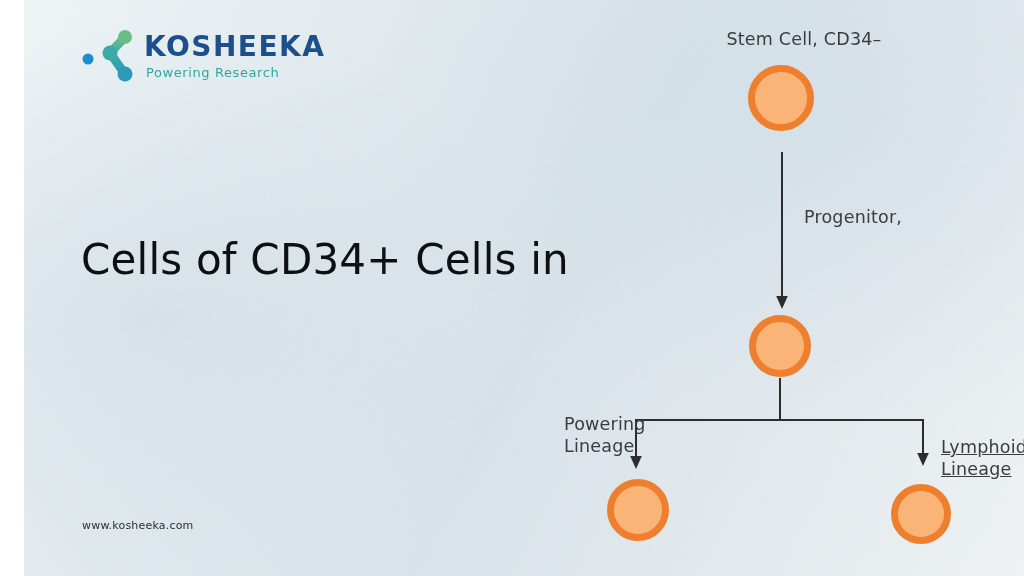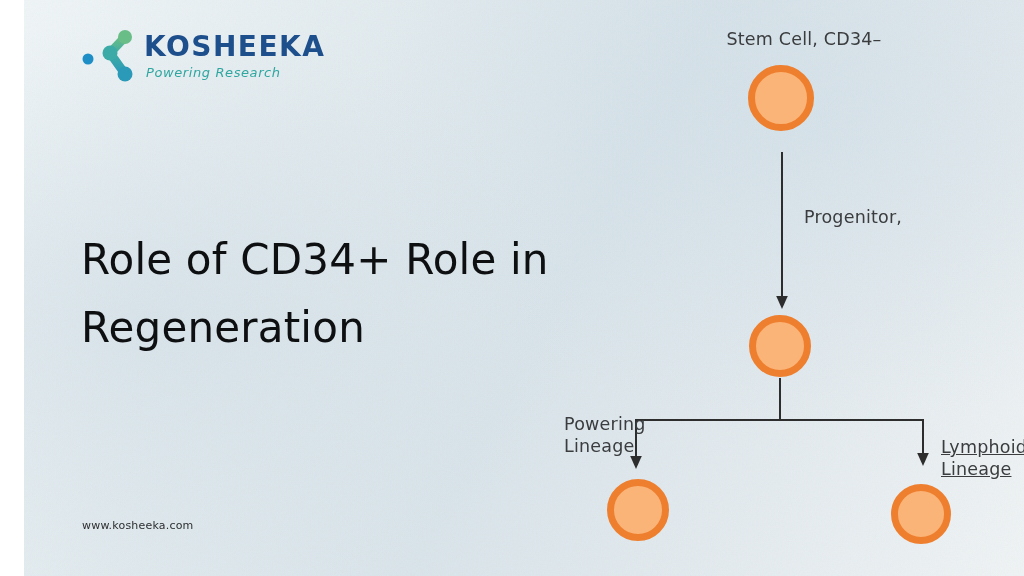--- a/index.html
+++ b/index.html
@@ -23,21 +23,21 @@
   
   .logo { position: absolute; left: 56px; top: 26px; display: flex; align-items: center; gap: 8px; }
   .logo-mark { width: 56px; height: 60px; }
   .logo-text-block { display: flex; flex-direction: column; }
   .brand-name {
     font-size: 28px; font-weight: 700; letter-spacing: 1.5px;
     color: #1d4f8c; line-height: 1.1;
   }
   .brand-tagline {
     font-size: 13px; font-weight: 500; letter-spacing: 0.6px;
-    color: #2fa6a0; margin-top: 2px; margin-left: 2px; font-style: italic;
+    color: #2fa6a0; margin-top: 2px; margin-left: 2px;
   }
 
   
   .title {
     position: absolute; left: 57px; top: 226px;
     font-size: 42px; font-weight: 500; color: #0e0f10;
     line-height: 68px; letter-spacing: 0.2px;
   }
 
   
@@ -95,22 +95,21 @@
       <circle cx="30" cy="27" r="7.5" fill="#3caaa6"></circle>
       <circle cx="45" cy="48" r="7.5" fill="#2b9ab8"></circle>
     </svg>
     <div class="logo-text-block">
       <div class="brand-name">KOSHEEKA</div>
       <div class="brand-tagline">Powering Research</div>
     </div>
   </div>
 
   <div class="title">
-    <div>Role of CD34+ Role in</div>
-    <div>Regeneration</div>
+    <div>Cells of CD34+ Cells in</div>
   </div>
 
   <div class="footer">www.kosheeka.com</div>
 
   <svg class="connectors" width="1024" height="576">
     <g stroke="#2d2d2d" stroke-width="2" fill="none">
       <line x1="758" y1="152" x2="758" y2="297"></line>
       <line x1="756" y1="378" x2="756" y2="420"></line>
       <line x1="612" y1="420" x2="899" y2="420"></line>
       <line x1="612" y1="419" x2="612" y2="457"></line>

